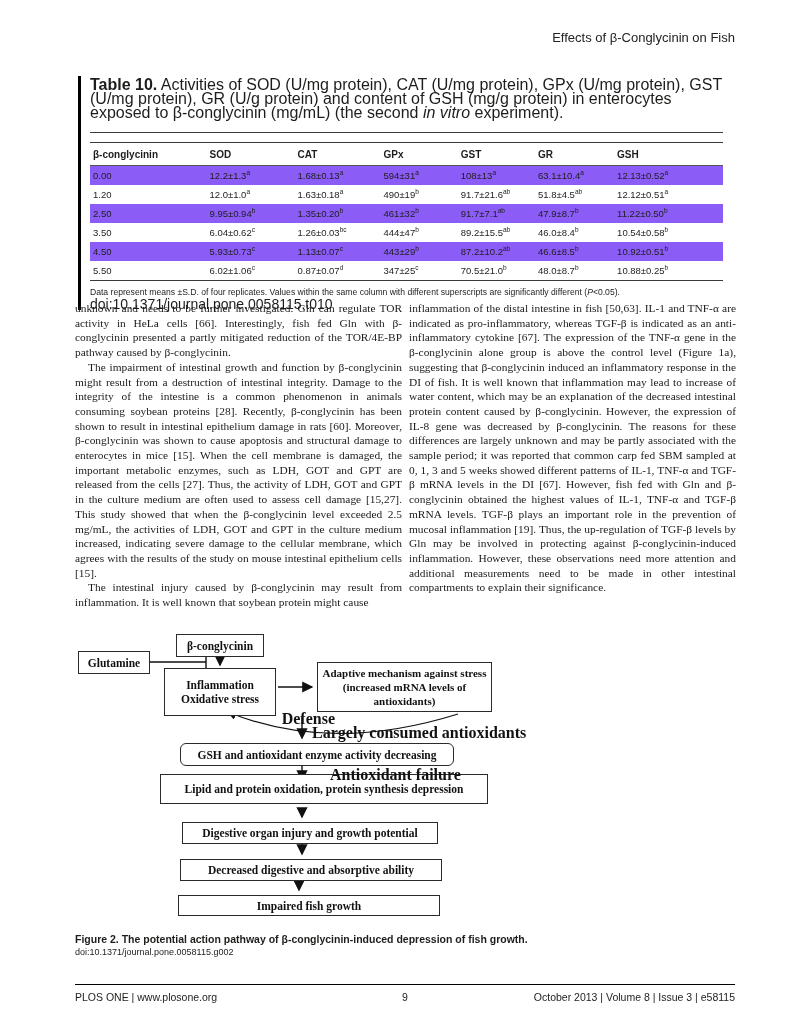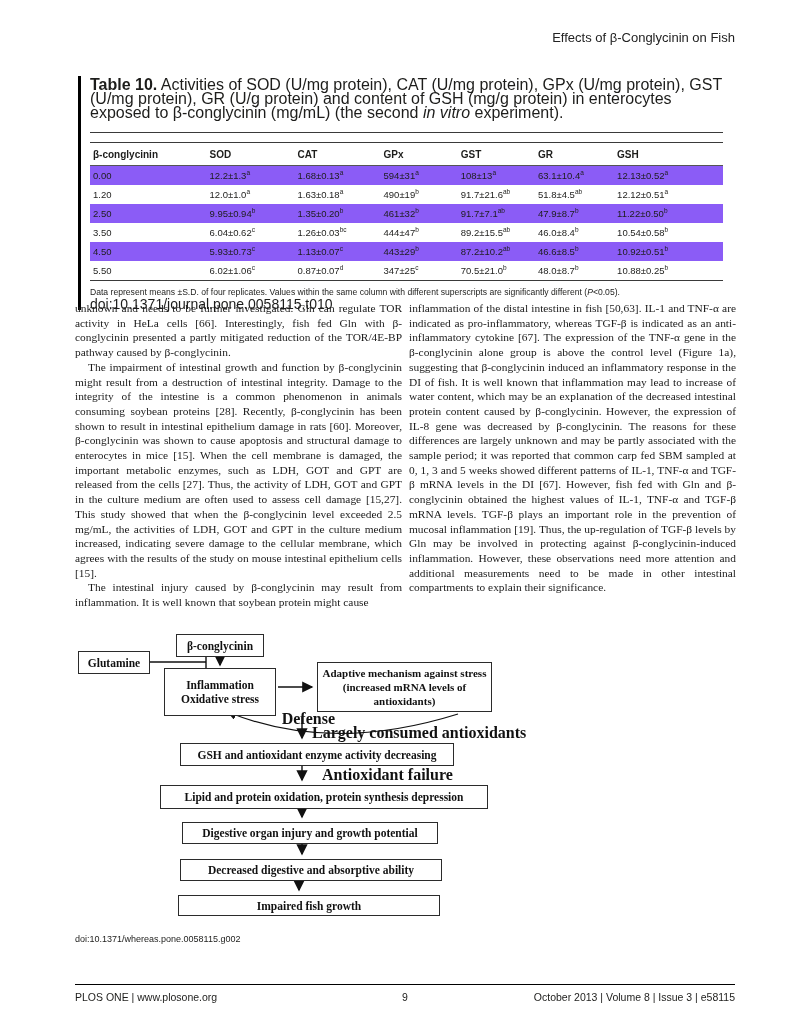--- a/index.html
+++ b/index.html
@@ -64,28 +64,28 @@
     line-height: 14px; white-space: pre-line; color: #111;
   }
   .flabel {
     position: absolute; font-family: "Liberation Serif", serif; font-weight: bold;
     font-size: 16px; color: #111; text-align: right; white-space: nowrap;
   }
   #box-glutamine     { left: 78px;  top: 31px;  width: 72px;  height: 23px; text-align: center; }
   #box-bconglycinin  { left: 176px; top: 14px;  width: 88px;  height: 23px; }
   #box-inflammation  { left: 164px; top: 48px;  width: 112px; height: 48px; }
   #box-adaptive      { left: 317px; top: 42px;  width: 175px; height: 50px; font-size: 11px; }
-  #box-gsh           { left: 180px; top: 123px; width: 274px; height: 23px; }
-  #box-lipid         { left: 160px; top: 165px; width: 328px; height: 24px; }
+  #box-gsh           { left: 180px; top: 123px; width: 274px; height: 23px; border-radius: 6px; }
+  #box-lipid         { left: 160px; top: 154px; width: 328px; height: 30px; }
   #box-digestive     { left: 182px; top: 202px; width: 256px; height: 22px; }
   #box-decreased     { left: 180px; top: 239px; width: 262px; height: 22px; }
   #box-impaired      { left: 178px; top: 275px; width: 262px; height: 21px; }
   #label-defense     { left: 255px; top: 90px;  width: 80px; }
   #label-consumed    { left: 312px; top: 104px; }
-  #label-failure     { left: 322px; top: 146px; }
+  #label-failure     { left: 330px; top: 146px; }
 
   
   #figure-caption { position: absolute; top: 933px; left: 75px; width: 660px; }
   #figure-caption .cap { font-size: 10.5px; font-weight: bold; line-height: 13px; }
   #figure-caption .doi { font-size: 9px; line-height: 12px; font-weight: normal; }
 
   
   #footer-rule { position: absolute; top: 984px; left: 75px; width: 660px; border-top: 1px solid #000; }
   #footer { position: absolute; top: 991px; left: 75px; width: 660px; font-size: 10.5px; color: #1d1d1b; }
   #footer .f-left { position: absolute; left: 0; }
@@ -238,21 +238,22 @@
     <div id="box-lipid" class="fbox">Lipid and protein oxidation, protein synthesis depression</div>
     <div id="box-digestive" class="fbox">Digestive organ injury and growth potential</div>
     <div id="box-impaired" class="fbox">Impaired fish growth</div>
     <div id="box-decreased" class="fbox">Decreased digestive and absorptive ability</div>
     <div id="label-defense" class="flabel">Defense</div>
     <div id="label-consumed" class="flabel">Largely consumed antioxidants</div>
     <div id="label-failure" class="flabel">Antioxidant failure</div>
   </div>
 
   <div id="figure-caption">
-    <div class="doi">doi:10.1371/whereas.pone.0058115.g002</div>
+    <div class="cap">Figure 2. The potential action pathway of β-conglycinin-induced depression of fish growth.</div>
+    <div class="doi">doi:10.1371/journal.pone.0058115.g002</div>
   </div>
 
   <div id="footer-rule"></div>
   <div id="footer">
     <span class="f-center">9</span>
     <span class="f-left">PLOS ONE | www.plosone.org</span>
     <span class="f-right">October 2013 | Volume 8 | Issue 3 | e58115</span>
   </div>
 
 </div>

